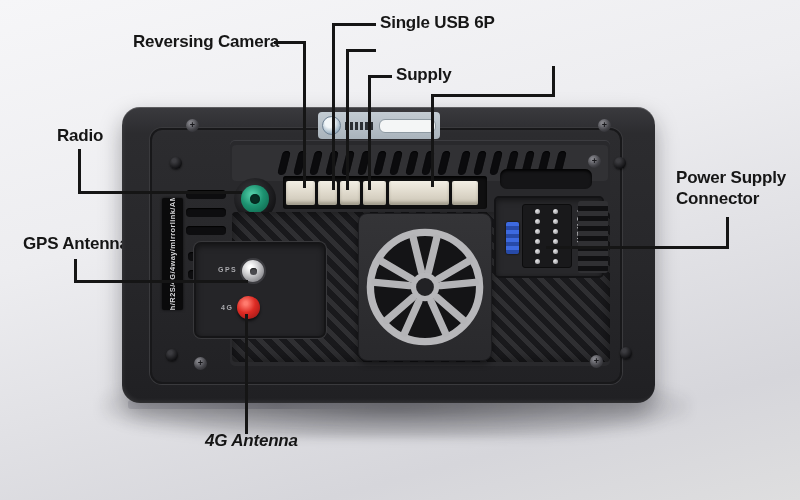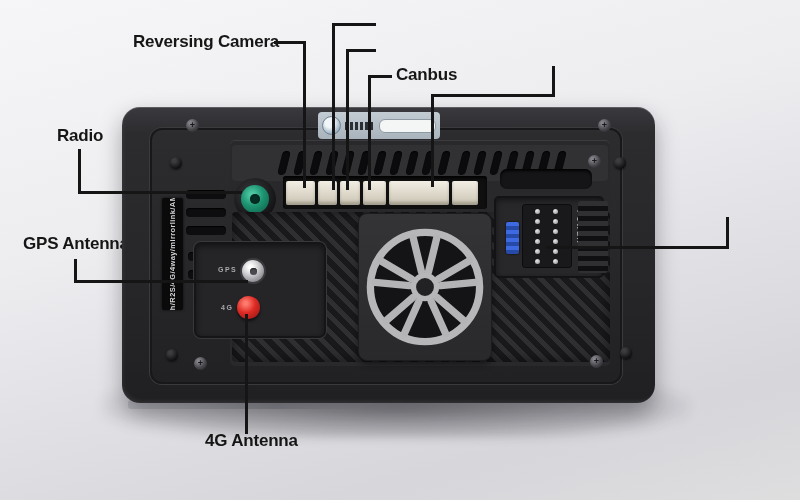--- a/index.html
+++ b/index.html
@@ -287,18 +287,20 @@
 
   <div class="ln v" style="left:74px;top:259px;height:24px;"></div>
   <div class="ln h" style="left:74px;top:280px;width:174px;"></div>
 
   <div class="ln v" style="left:726px;top:217px;height:32px;"></div>
   <div class="ln h" style="left:546px;top:246px;width:183px;"></div>
 
   <div class="ln v" style="left:245px;top:314px;height:120px;"></div>
 
   <div class="lbl" style="left:133px;top:32px;width:140px;text-align:right;">Reversing Camera</div>
-  <div class="lbl" style="left:396px;top:65px;">Canbus</div>
+  <div class="lbl" style="left:380px;top:13px;">Single USB 6P</div>
+  <div class="lbl" style="left:396px;top:65px;">Supply</div>
   <div class="lbl" style="left:57px;top:126px;">Radio</div>
   <div class="lbl" style="left:23px;top:234px;">GPS Antenna</div>
-  <div class="lbl" style="left:205px;top:431px;">4G Antenna</div>
+  <div class="lbl wrap" style="left:676px;top:168px;width:118px;">Power Supply Connector</div>
+  <div class="lbl" style="left:205px;top:431px;font-style:italic;">4G Antenna</div>
 
 </div>
 
 </body></html>

